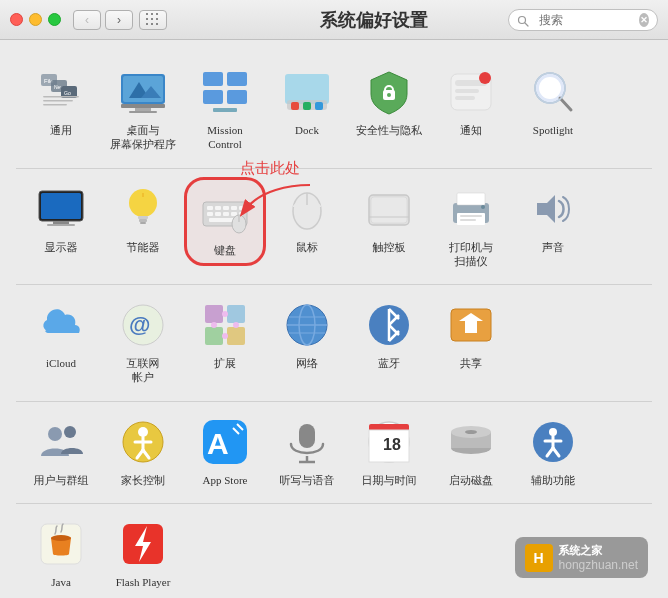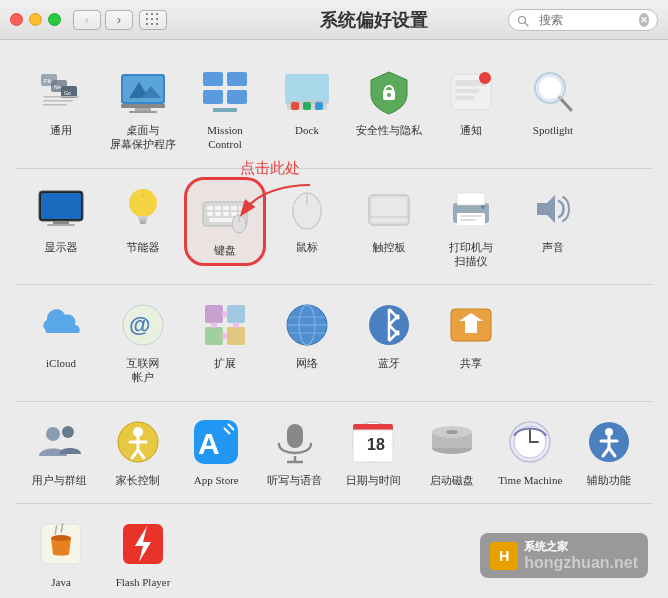--- a/index.html
+++ b/index.html
@@ -629,34 +629,20 @@
         <svg width="52" height="52" viewBox="0 0 52 52">
           <ellipse cx="26" cy="32" rx="20" ry="6" fill="#aaa"></ellipse>
           <rect x="6" y="16" width="40" height="16" fill="#bbb"></rect>
           <ellipse cx="26" cy="16" rx="20" ry="6" fill="#ccc"></ellipse>
           <ellipse cx="26" cy="16" rx="6" ry="2" fill="#999"></ellipse>
         </svg>
       </div>
       <span class="icon-label">启动磁盘</span>
     </div>
 
-    <div class="icon-item">
-      <div class="icon-img">
-        <svg width="52" height="52" viewBox="0 0 52 52">
-          <circle cx="26" cy="26" r="20" fill="#e8e8f8" stroke="#c0c0d8" stroke-width="1.5"></circle>
-
-          <circle cx="26" cy="26" r="16" fill="white" stroke="#c0c0d8" stroke-width="1"></circle>
-          <line x1="26" y1="26" x2="26" y2="14" stroke="#555" stroke-width="2" stroke-linecap="round"></line>
-          <line x1="26" y1="26" x2="34" y2="26" stroke="#555" stroke-width="2" stroke-linecap="round"></line>
-
-          <path d="M10 20 C14 10, 38 10, 42 20" fill="none" stroke="#7a7ab0" stroke-width="2" marker-end="none"></path>
-        </svg>
-      </div>
-      <span class="icon-label">Time Machine</span>
-    </div>
 
     <div class="icon-item">
       <div class="icon-img">
         <svg width="52" height="52" viewBox="0 0 52 52">
           <circle cx="26" cy="26" r="20" fill="#4a80c0"></circle>
           <circle cx="26" cy="16" r="4" fill="white"></circle>
           <line x1="26" y1="20" x2="26" y2="32" stroke="white" stroke-width="3" stroke-linecap="round"></line>
           <line x1="18" y1="25" x2="34" y2="25" stroke="white" stroke-width="3" stroke-linecap="round"></line>
           <line x1="26" y1="32" x2="20" y2="40" stroke="white" stroke-width="3" stroke-linecap="round"></line>
           <line x1="26" y1="32" x2="32" y2="40" stroke="white" stroke-width="3" stroke-linecap="round"></line>
@@ -695,15 +681,15 @@
       <span class="icon-label">Flash Player</span>
     </div>
   </div>
 
 </div>
 
 <div class="watermark">
   <div class="watermark-logo">H</div>
   <div>
     <div style="color:white; font-size:11px; font-weight:bold;">系统之家</div>
-    <div style="color:#ccc; font-size:16px;font-weight:bold;">hongzhuan.net</div>
+    <div style="color:#ccc; font-size:12px;">hongzhuan.net</div>
   </div>
 </div>
 
 </body></html>

